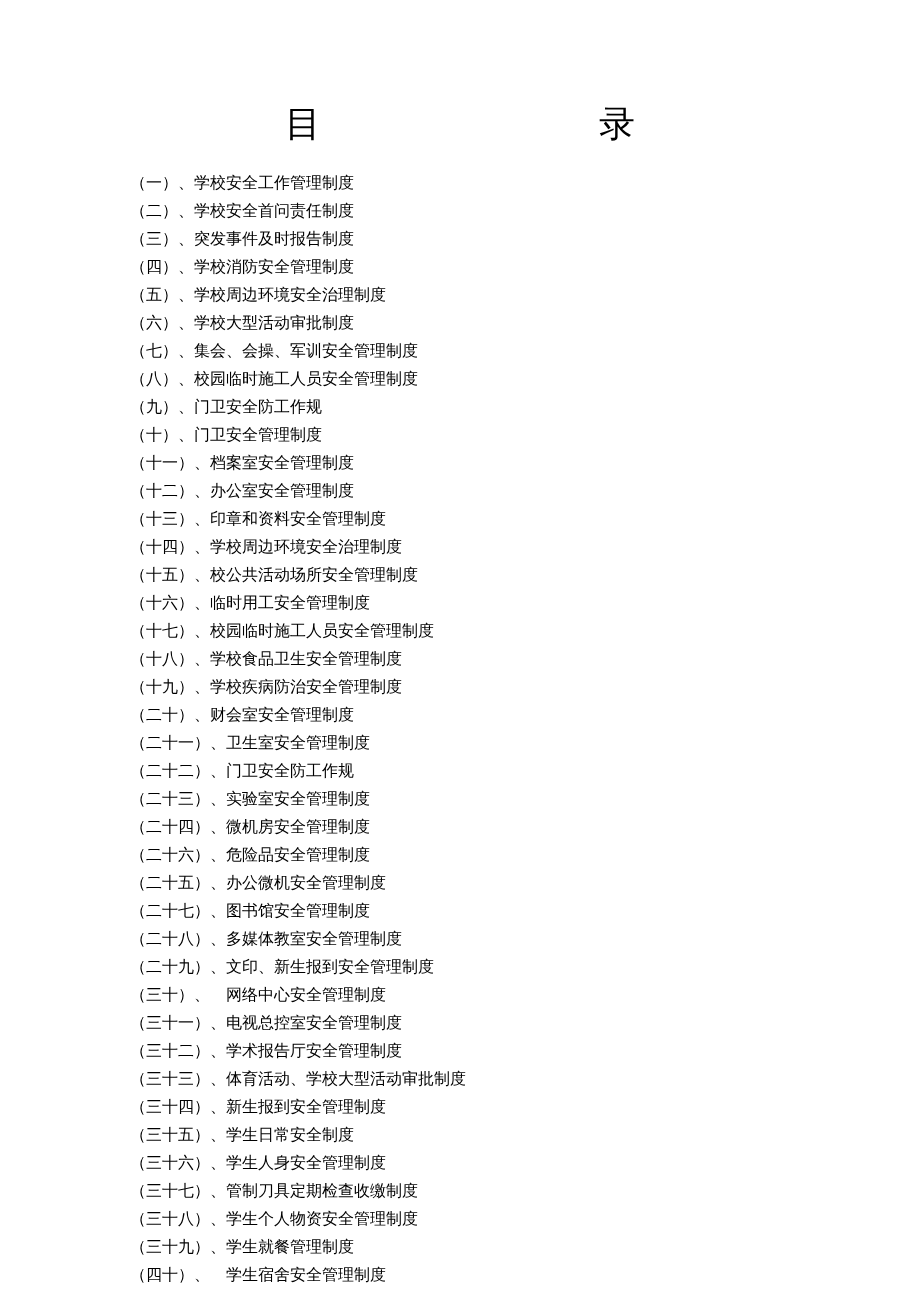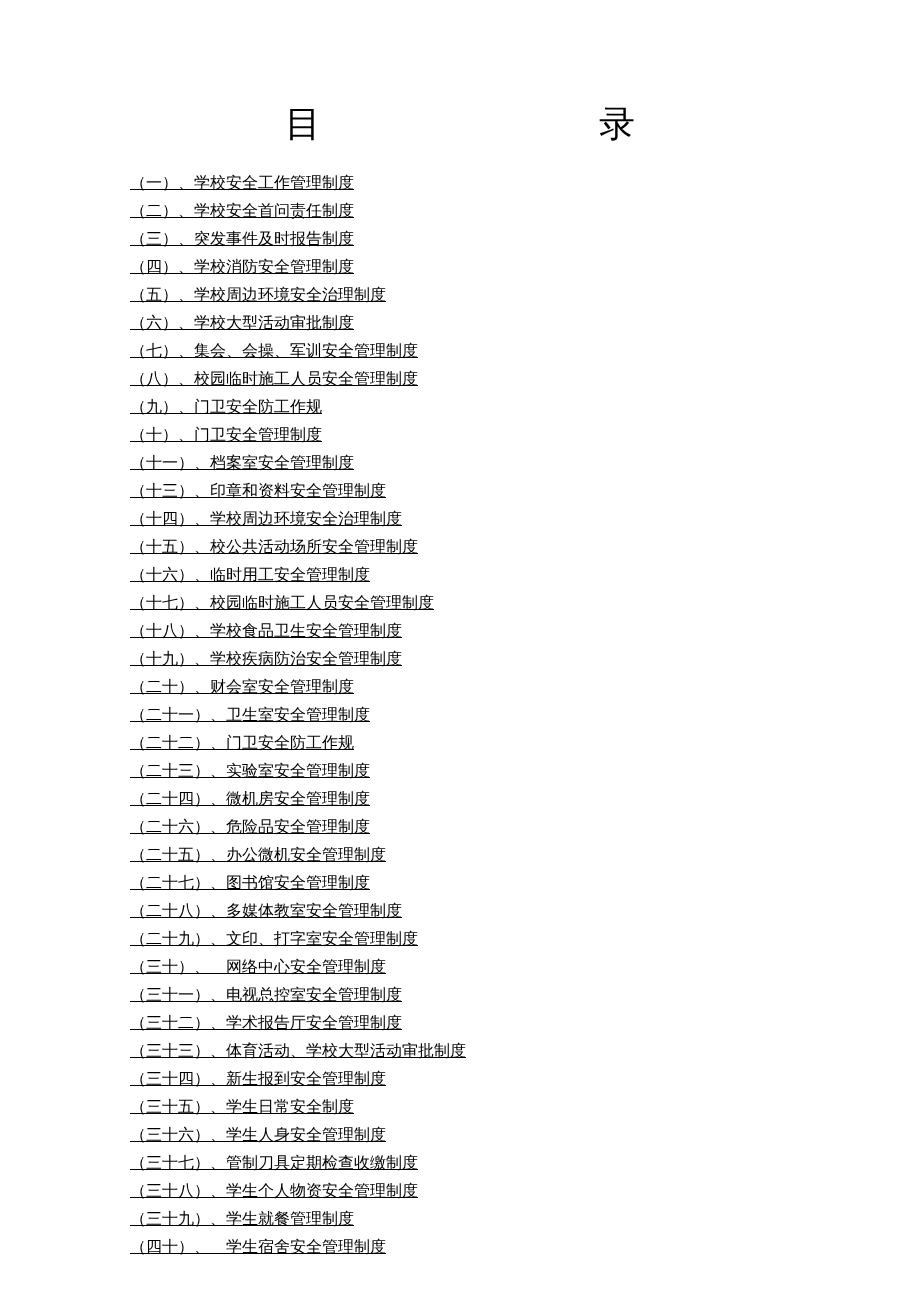--- a/index.html
+++ b/index.html
@@ -23,21 +23,20 @@
       font-size: 36px;
       font-weight: normal;
     }
     .toc-list {
       list-style: none;
       font-size: 16px;
       line-height: 1.75;
     }
     .toc-item {
       white-space: nowrap;
-      text-decoration: underline;
     }
   </style>
 </head>
 <body>
 
 <div class="title-row">
   <span>目</span>
   <span>录</span>
 </div>
 
@@ -46,37 +45,38 @@
   <li class="toc-item">（二）、学校安全首问责任制度</li>
   <li class="toc-item">（三）、突发事件及时报告制度</li>
   <li class="toc-item">（四）、学校消防安全管理制度</li>
   <li class="toc-item">（五）、学校周边环境安全治理制度</li>
   <li class="toc-item">（六）、学校大型活动审批制度</li>
   <li class="toc-item">（七）、集会、会操、军训安全管理制度</li>
   <li class="toc-item">（八）、校园临时施工人员安全管理制度</li>
   <li class="toc-item">（九）、门卫安全防工作规</li>
   <li class="toc-item">（十）、门卫安全管理制度</li>
   <li class="toc-item">（十一）、档案室安全管理制度</li>
+  <li class="toc-item">（十二）、办公室安全管理制度</li>
   <li class="toc-item">（十三）、印章和资料安全管理制度</li>
   <li class="toc-item">（十四）、学校周边环境安全治理制度</li>
   <li class="toc-item">（十五）、校公共活动场所安全管理制度</li>
   <li class="toc-item">（十六）、临时用工安全管理制度</li>
   <li class="toc-item">（十七）、校园临时施工人员安全管理制度</li>
   <li class="toc-item">（十八）、学校食品卫生安全管理制度</li>
   <li class="toc-item">（十九）、学校疾病防治安全管理制度</li>
   <li class="toc-item">（二十）、财会室安全管理制度</li>
   <li class="toc-item">（二十一）、卫生室安全管理制度</li>
   <li class="toc-item">（二十二）、门卫安全防工作规</li>
   <li class="toc-item">（二十三）、实验室安全管理制度</li>
   <li class="toc-item">（二十四）、微机房安全管理制度</li>
   <li class="toc-item">（二十六）、危险品安全管理制度</li>
   <li class="toc-item">（二十五）、办公微机安全管理制度</li>
   <li class="toc-item">（二十七）、图书馆安全管理制度</li>
   <li class="toc-item">（二十八）、多媒体教室安全管理制度</li>
-  <li class="toc-item">（二十九）、文印、打字室安全管理制度</li>
+  <li class="toc-item">（二十九）、文印、新生报到安全管理制度</li>
   <li class="toc-item">（三十）、　网络中心安全管理制度</li>
   <li class="toc-item">（三十一）、电视总控室安全管理制度</li>
   <li class="toc-item">（三十二）、学术报告厅安全管理制度</li>
   <li class="toc-item">（三十三）、体育活动、学校大型活动审批制度</li>
   <li class="toc-item">（三十四）、新生报到安全管理制度</li>
   <li class="toc-item">（三十五）、学生日常安全制度</li>
   <li class="toc-item">（三十六）、学生人身安全管理制度</li>
   <li class="toc-item">（三十七）、管制刀具定期检查收缴制度</li>
   <li class="toc-item">（三十八）、学生个人物资安全管理制度</li>
   <li class="toc-item">（三十九）、学生就餐管理制度</li>

